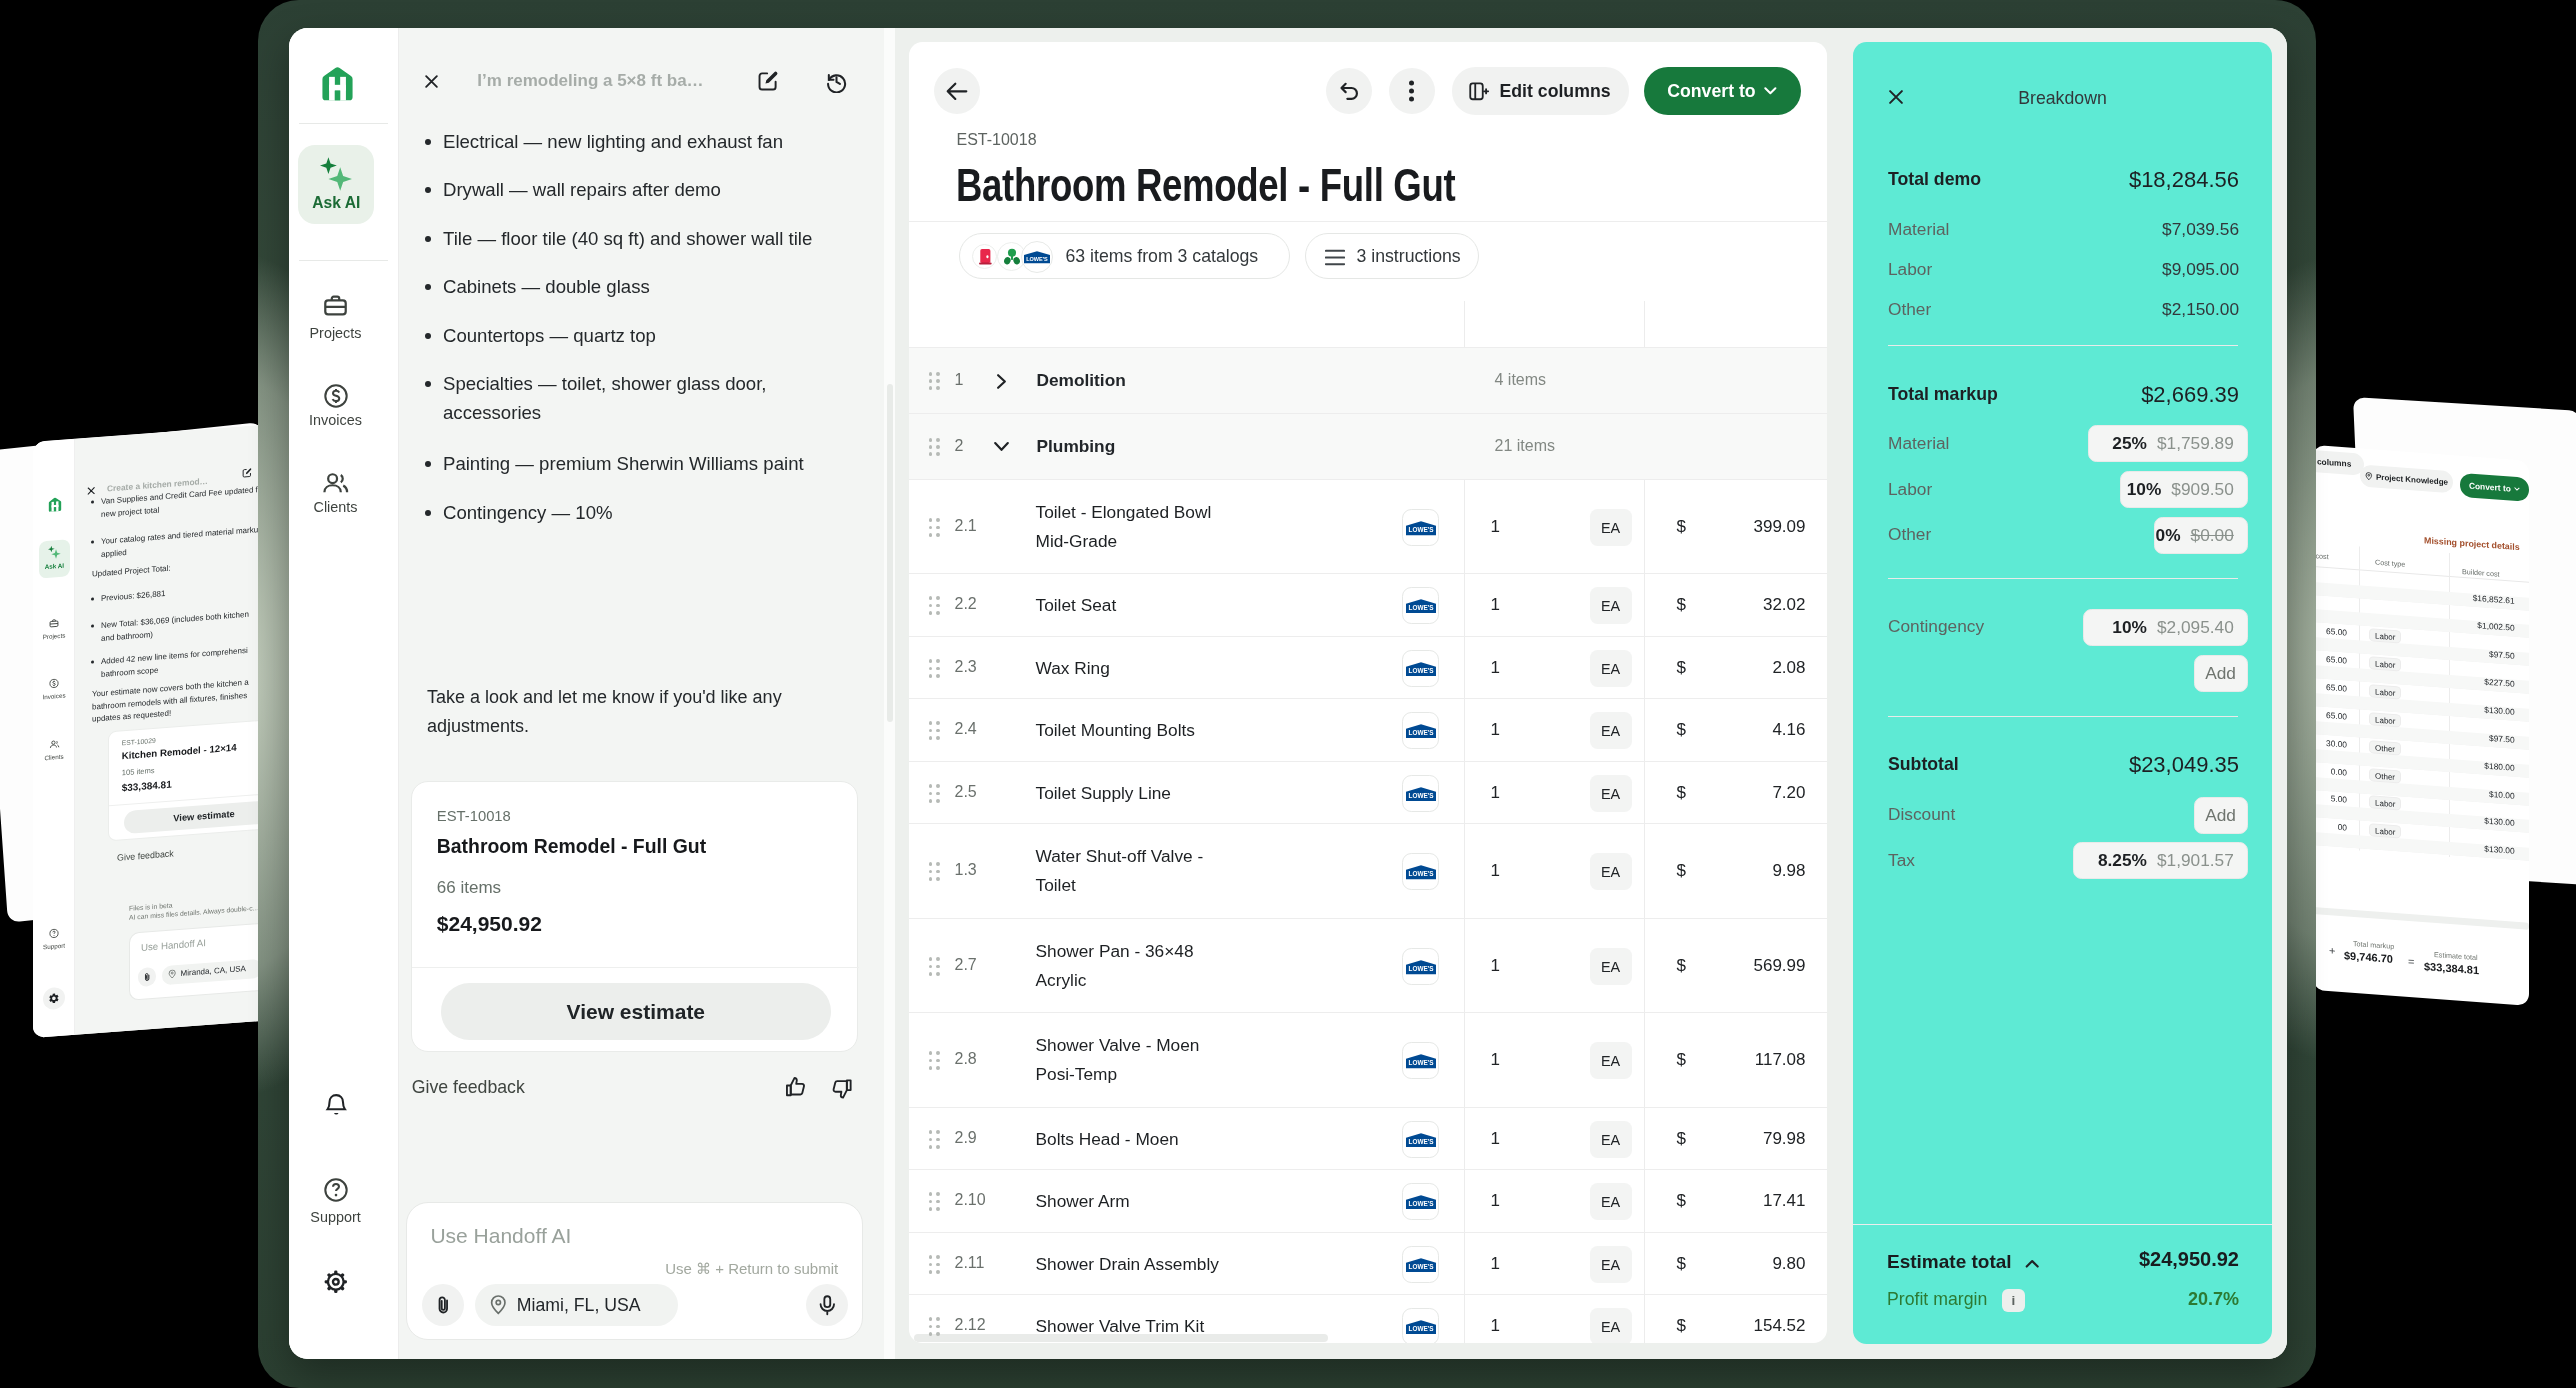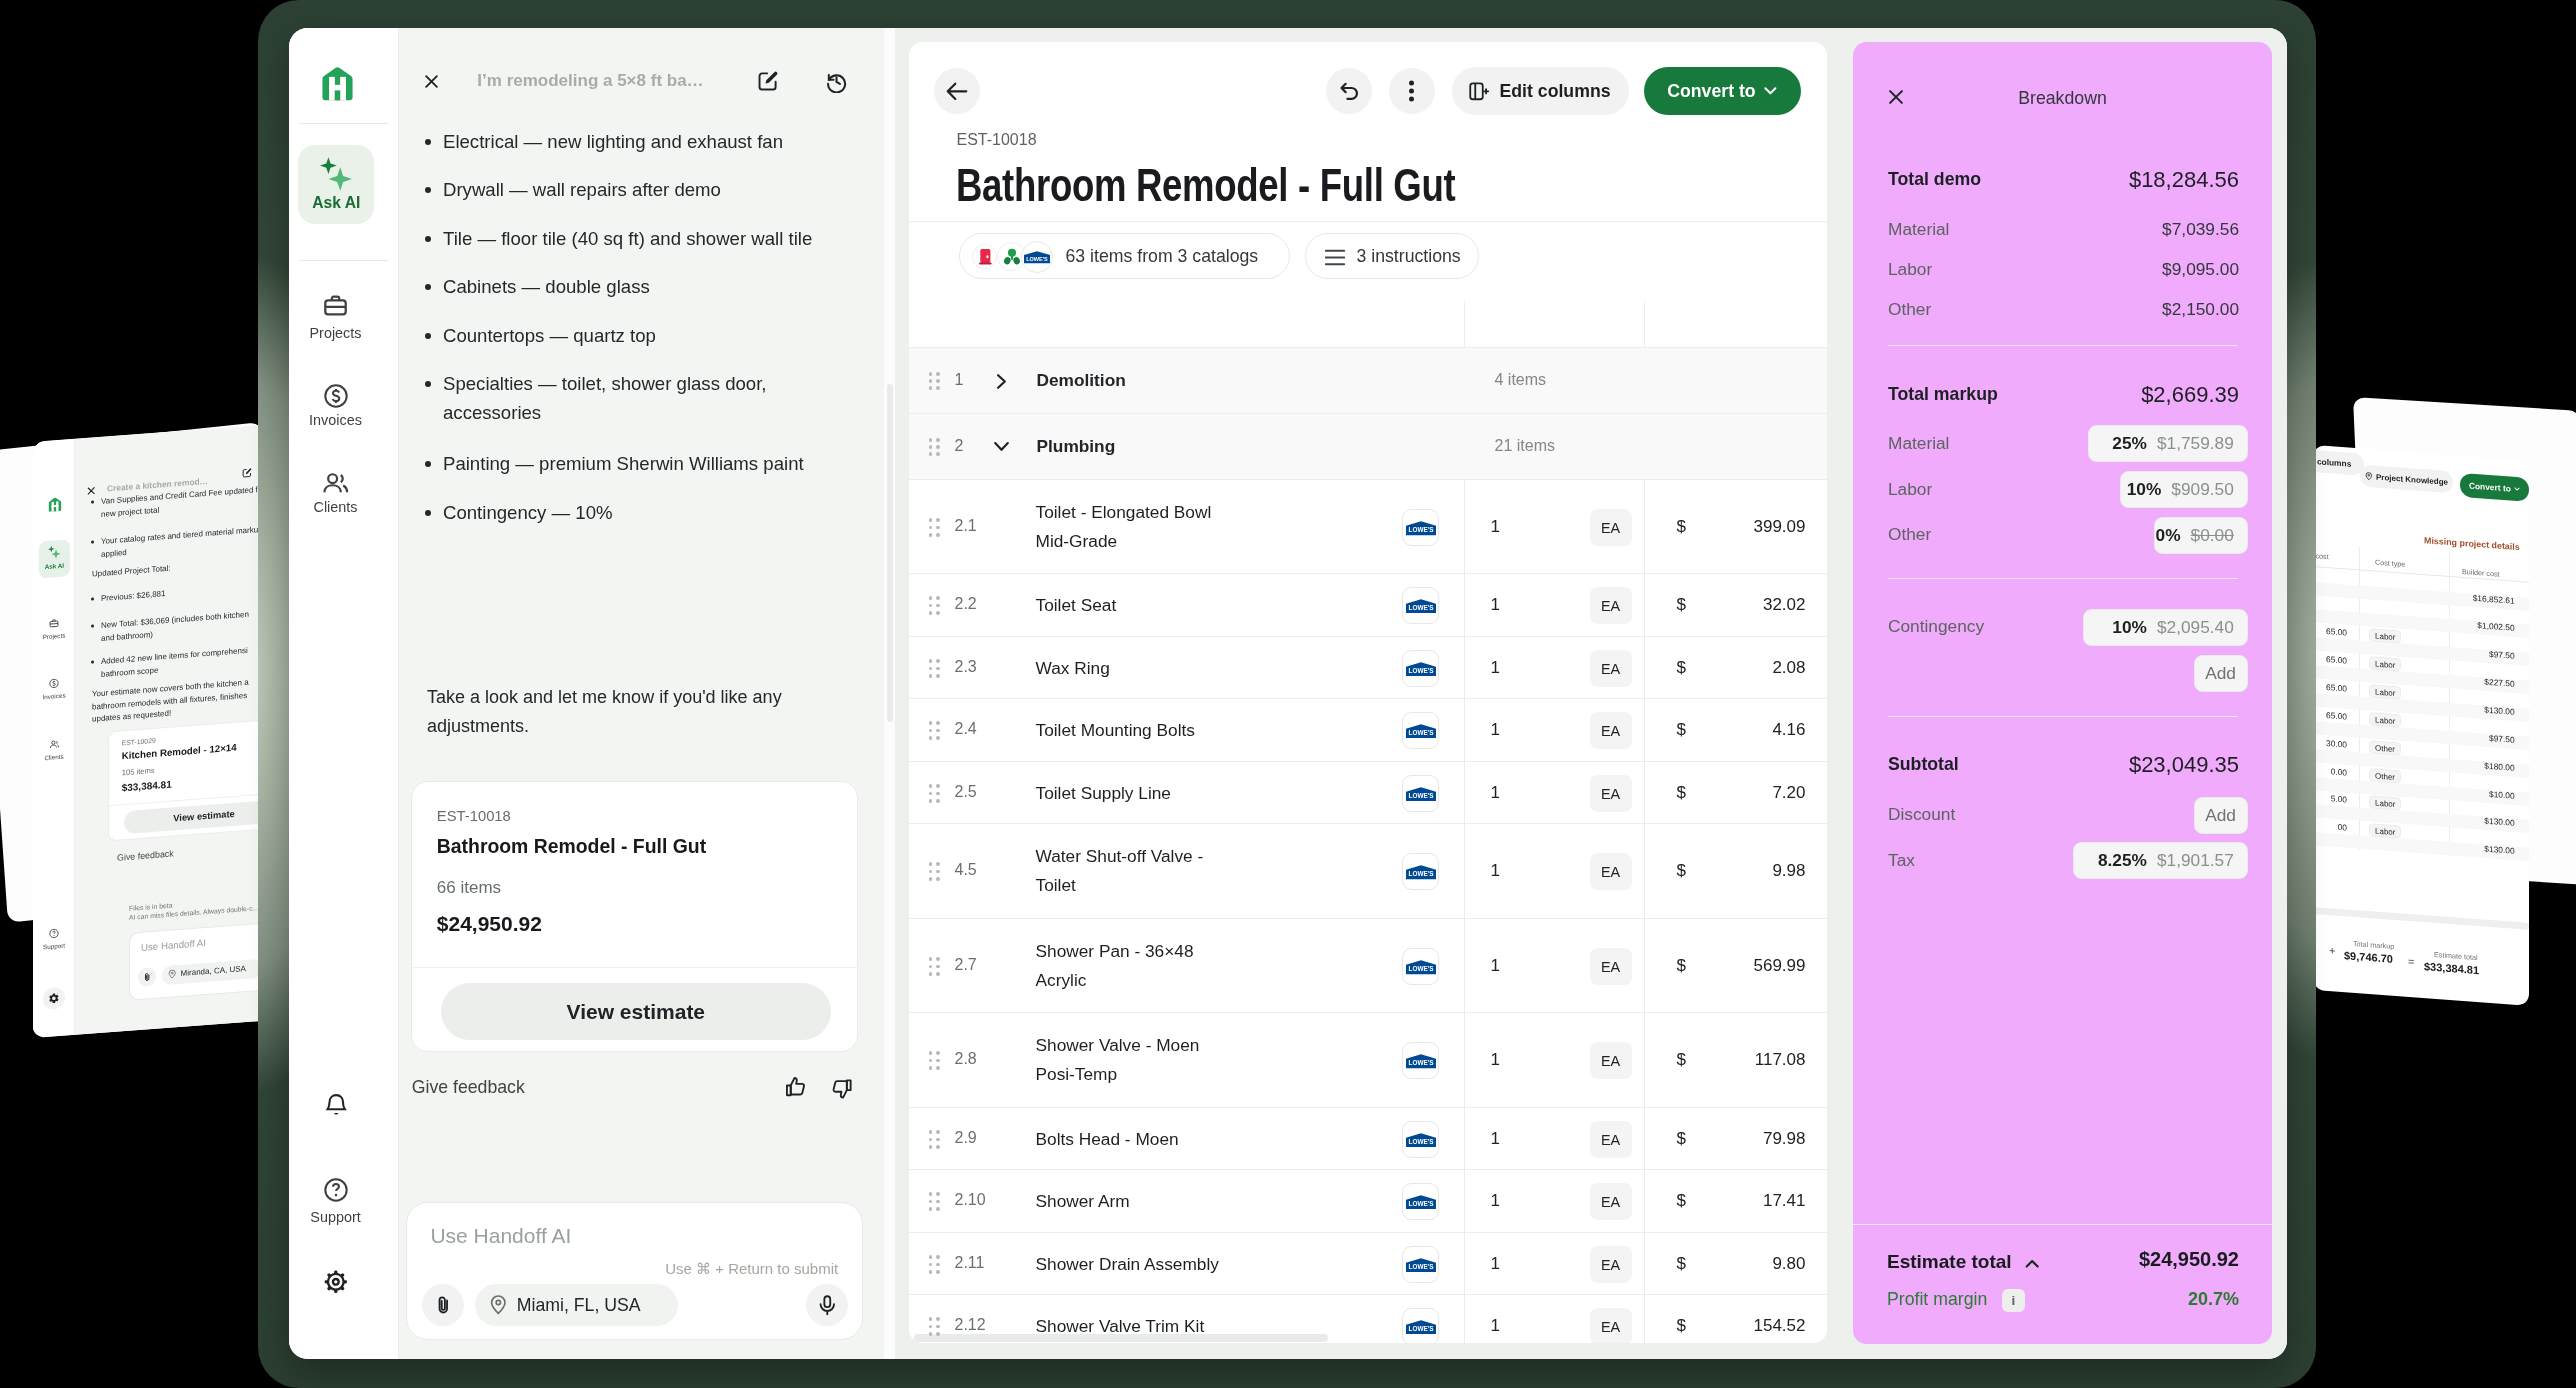--- a/index.html
+++ b/index.html
@@ -14,21 +14,21 @@
 .sheetLb{left:-25px;top:452px;width:287px;height:473px;transform:skewY(-2deg) rotate(-4deg);background:#fdfdfd}
 .sheetL{left:33px;top:442px;width:287px;height:596px;transform:skewY(-4.3deg);overflow:hidden}
 .sheetRb{left:2353px;top:397px;width:228px;height:473px;transform:skewY(6deg) rotate(-2.5deg);background:#fdfdfd}
 .sheetR{left:2313px;top:445px;width:216px;height:545px;transform:skewY(4.2deg);overflow:hidden}
 
 .app{left:289px;top:28px;width:1998px;height:1331px;border-radius:18.6px;background:#fff;box-shadow:0 15px 39px rgba(0,0,0,.33);overflow:hidden}
 .sidebar{left:0;top:0;width:110px;height:1331px;background:#fff;border-right:0.8px solid #ececec}
 .chat{left:110px;top:0;width:496px;height:1331px;background:#f3f5f3}
 .content{left:606px;top:0;width:1392px;height:1331px;background:#edf0ed}
 .mcard{left:13.5px;top:14.4px;width:918px;height:1301px;background:#fff;border-radius:13.5px;overflow:hidden}
-.rcard{left:958px;top:14.4px;width:419px;height:1302px;background:#f0abfc;border-radius:13.5px;overflow:hidden}
+.rcard{left:958px;top:14.4px;width:419px;height:1302px;background:#5eead4;border-radius:13.5px;overflow:hidden}
 
 .t{position:absolute;white-space:nowrap}
 .bl{position:absolute;left:44px;width:426px;font-size:18.6px;line-height:29px;color:#24282b;font-weight:500}
 .bl::before{content:"";position:absolute;left:-17.7px;top:11.8px;width:5.9px;height:5.9px;border-radius:50%;background:#24282b}
 .para{font-size:18px;line-height:29px;color:#24282b;font-weight:500;white-space:normal}
 
 .trow{position:absolute;left:0;width:918px;border-top:0.8px solid #ededed}
 .grow{background:#f8f9f8}
 .dots{position:absolute;left:20px;width:13.5px;height:18.6px}
 .dots i{position:absolute;width:3.8px;height:3.8px;border-radius:50%;background:#b6bab6}
@@ -566,21 +566,21 @@
         </div>
       <div class="trow" style="top:781px;height:95px">
           <div class="dots" style="top:38px">
             <i style="left:0px;top:0px"></i>
             <i style="left:0px;top:7.2px"></i>
             <i style="left:0px;top:14.4px"></i>
             <i style="left:7.6px;top:0px"></i>
             <i style="left:7.6px;top:7.2px"></i>
             <i style="left:7.6px;top:14.4px"></i>
           </div>
-          <div class="rnum" style="top:37px">4.5</div>
+          <div class="rnum" style="top:37px">1.3</div>
           <div class="iname" style="top:17.7px">Water Shut-off Valve -<br>Toilet</div>
           <div class="lowes" style="top:29px">
             <svg style="position:absolute;left:3.4px;top:11px" width="30" height="14.4" viewBox="0 0 30 14">
               <path d="M0 4.6 L15 0 L30 4.6 V14 H0 Z" fill="#004a93"></path>
               <text x="15" y="11" font-size="6.4" font-weight="bold" fill="#fff" text-anchor="middle" font-family="Liberation Sans,sans-serif">LOWE'S</text>
             </svg>
           </div>
           <div class="qty1" style="top:37px">1</div>
           <div class="ea" style="top:29px">EA</div>
           <div class="dol" style="top:37px">$</div>

